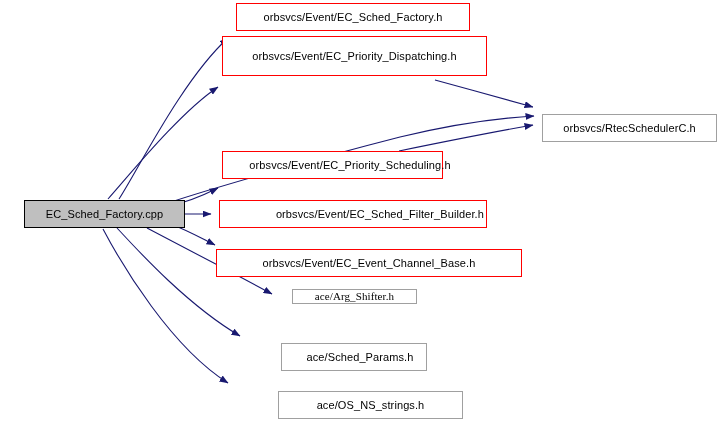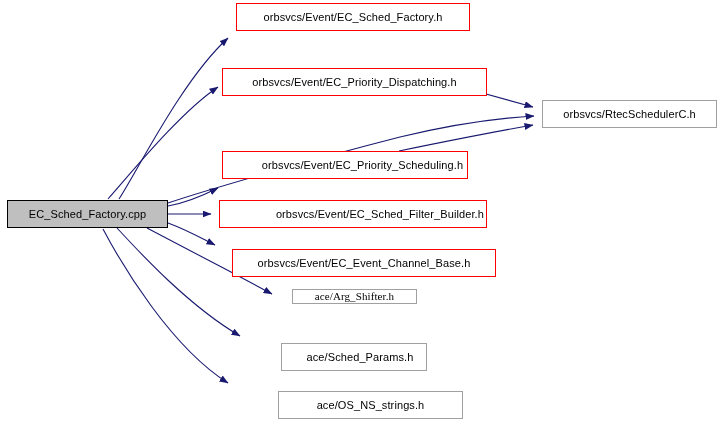--- a/index.html
+++ b/index.html
@@ -76,39 +76,39 @@
         <path d="M 168,223 C 187,230 201,238 215,245" fill="none" stroke="#191970" stroke-width="1.1" marker-end="url(#arrowhead)"></path>
         <path d="M 147,228 C 180,245 231,272 272,294" fill="none" stroke="#191970" stroke-width="1.1" marker-end="url(#arrowhead)"></path>
         <path d="M 117,228 C 141,254 189,306 240,336" fill="none" stroke="#191970" stroke-width="1.1" marker-end="url(#arrowhead)"></path>
         <path d="M 103,229 C 122,265 171,347 228,383" fill="none" stroke="#191970" stroke-width="1.1" marker-end="url(#arrowhead)"></path>
         <path d="M 435,80 C 467,89 505,99 533,107" fill="none" stroke="#191970" stroke-width="1.1" marker-end="url(#arrowhead)"></path>
         <path d="M 399,151 C 438,143 488,133 533,125" fill="none" stroke="#191970" stroke-width="1.1" marker-end="url(#arrowhead)"></path>
       </g>
   </svg>
 
   <div id="nodes-layer">
-      <div class="node source" style="left: 7px; top: 200px; width: 161px; height: 28px;">
+      <div class="node source" style="left: 24px; top: 200px; width: 161px; height: 28px;">
         <span class="node-label">EC_Sched_Factory.cpp</span>
       </div>
       <div class="node documented" style="left: 236px; top: 3px; width: 234px; height: 28px;">
         <span class="node-label">orbsvcs/Event/EC_Sched_Factory.h</span>
       </div>
-      <div class="node documented" style="left: 222px; top: 68px; width: 265px; height: 28px;">
+      <div class="node documented" style="left: 222px; top: 36px; width: 265px; height: 40px;">
         <span class="node-label">orbsvcs/Event/EC_Priority_Dispatching.h</span>
       </div>
-      <div class="node external" style="left: 542px; top: 100px; width: 175px; height: 28px;">
+      <div class="node external" style="left: 542px; top: 114px; width: 175px; height: 28px;">
         <span class="node-label">orbsvcs/RtecSchedulerC.h</span>
       </div>
-      <div class="node documented" style="left: 222px; top: 151px; width: 246px; height: 28px; padding-left: 35px;">
+      <div class="node documented" style="left: 222px; top: 151px; width: 221px; height: 28px; padding-left: 35px;">
         <span class="node-label">orbsvcs/Event/EC_Priority_Scheduling.h</span>
       </div>
       <div class="node documented" style="left: 219px; top: 200px; width: 268px; height: 28px; justify-content: flex-end;">
         <span class="node-label">orbsvcs/Event/EC_Sched_Filter_Builder.h</span>
       </div>
-      <div class="node documented" style="left: 232px; top: 249px; width: 264px; height: 28px; align-items: center;">
+      <div class="node documented" style="left: 216px; top: 249px; width: 306px; height: 28px; align-items: center;">
         <span class="node-label">orbsvcs/Event/EC_Event_Channel_Base.h</span>
       </div>
       <div class="node external" style="left: 292px; top: 289px; width: 125px; height: 15px; font-family: Liberation Serif, serif;">
         <span class="node-label">ace/Arg_Shifter.h</span>
       </div>
       <div class="node external" style="left: 281px; top: 343px; width: 146px; height: 28px; padding-left: 12px;">
         <span class="node-label">ace/Sched_Params.h</span>
       </div>
       <div class="node external" style="left: 278px; top: 391px; width: 185px; height: 28px;">
         <span class="node-label">ace/OS_NS_strings.h</span>

